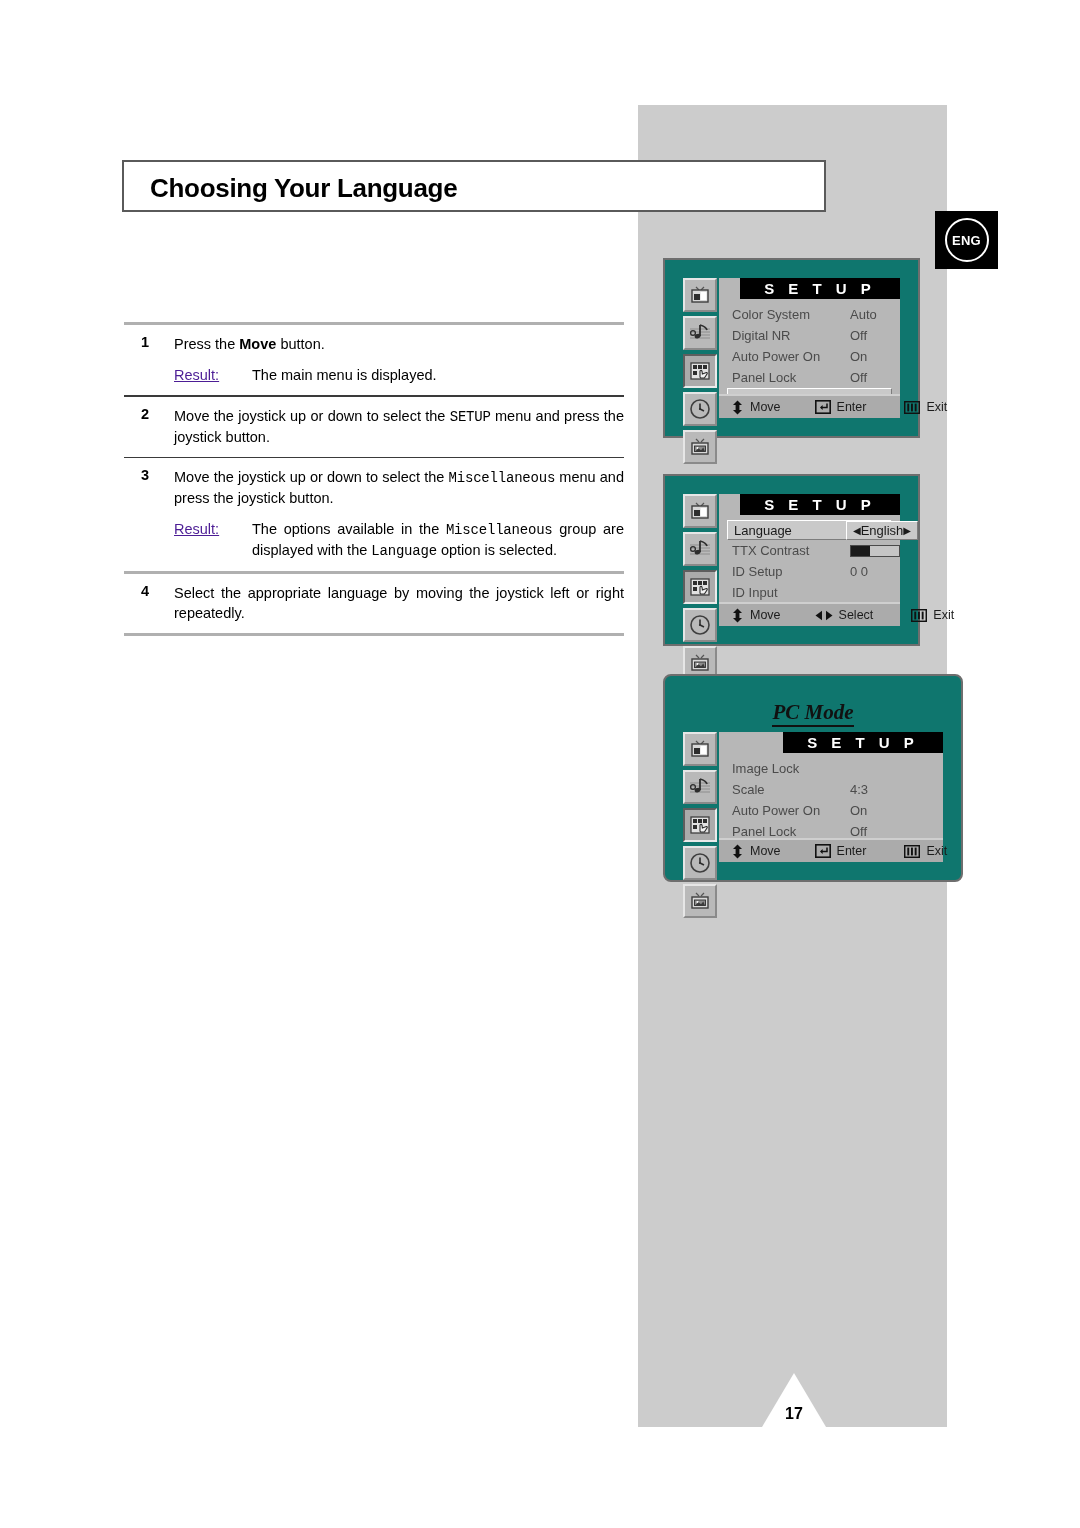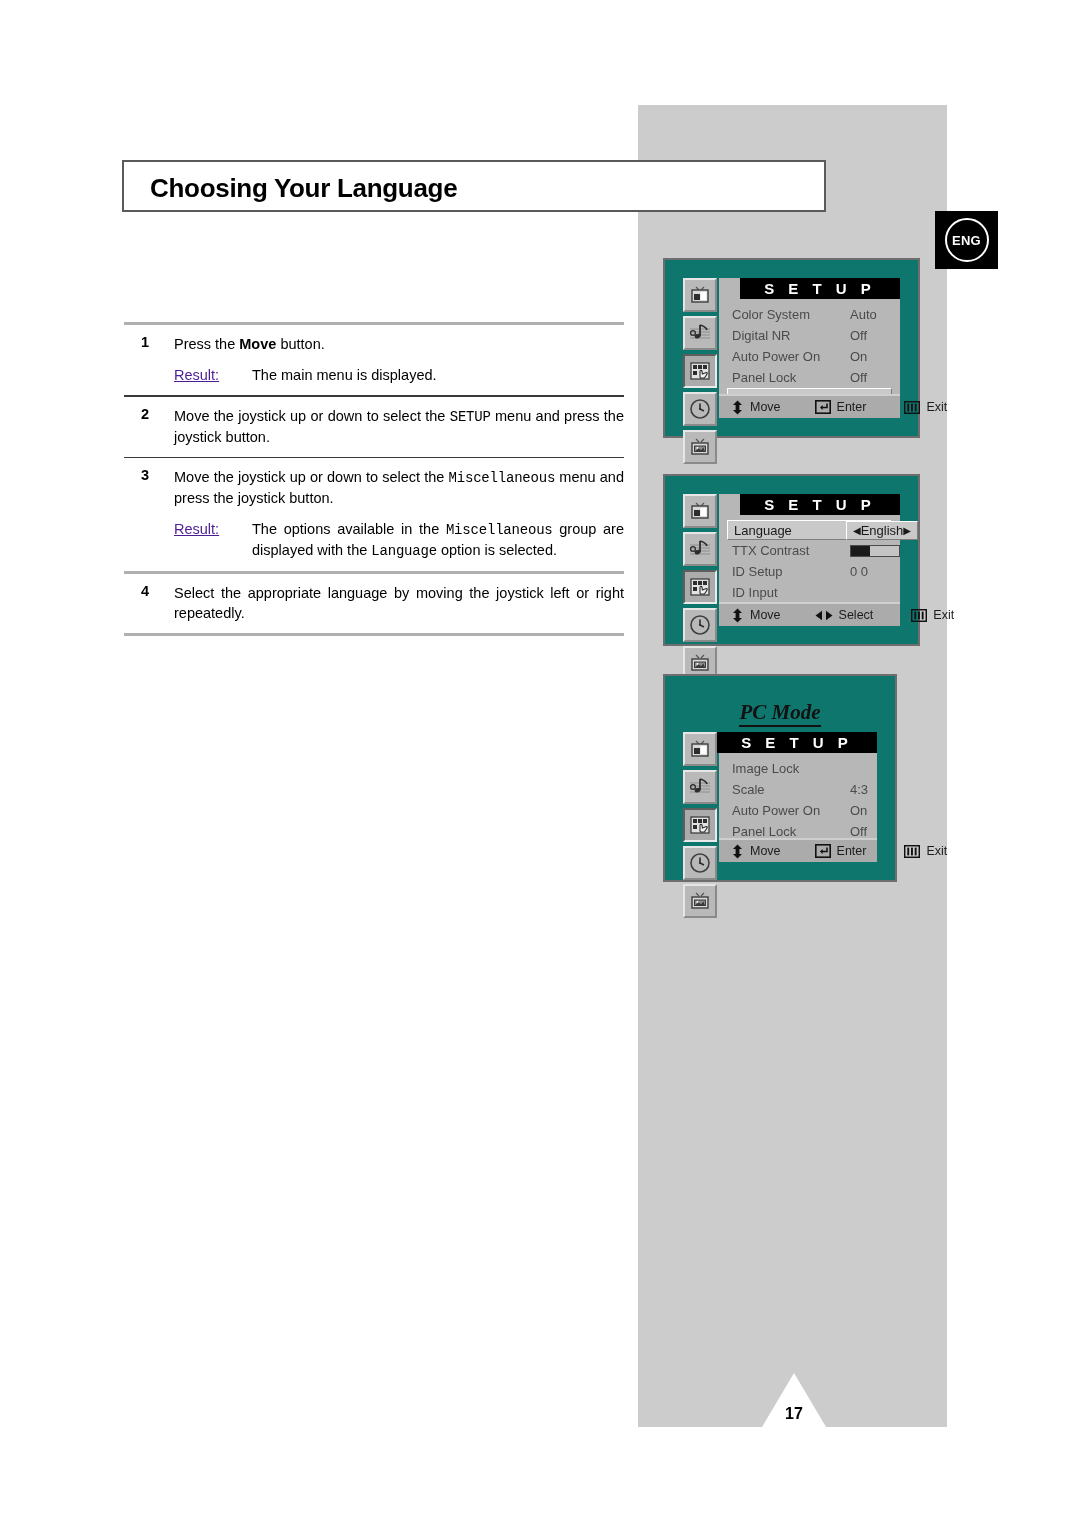--- a/index.html
+++ b/index.html
@@ -424,21 +424,21 @@
                     <rect x="7" y="2.6" width="1.9" height="7.8" fill="#111"></rect>
                     <rect x="10.7" y="2.6" width="1.9" height="7.8" fill="#111"></rect>
                   </svg>
                 </span>
                 <span>Exit</span>
               </div>
             </div>
           </div>
         </div>
       </div>
-      <div class="osd" style="left: 663px; top: 674px; width: 234px; height: 208px;">
+      <div class="osd" style="left: 663px; top: 674px; width: 300px; height: 208px; border-radius: 8px;">
         <div class="osd-inner">
           <div class="pcmode-title"><span>PC Mode</span></div>
           <div class="osd-rail" style="top: 38px;">
             <div class="rail-icon">
               <svg width="24" height="24" viewBox="0 0 24 24">
                 <path d="M8 4 L11 7 M16 4 L13 7" stroke="#555" stroke-width="1.2" fill="none"></path>
                 <rect x="4" y="7" width="16" height="12" fill="#d8d8d8" stroke="#3f3f3f" stroke-width="1.4"></rect>
                 <rect x="6" y="11" width="6" height="6" fill="#2d2d2d"></rect>
                 <rect x="12.5" y="9" width="6" height="8" fill="#ffffff"></rect>
               </svg>

